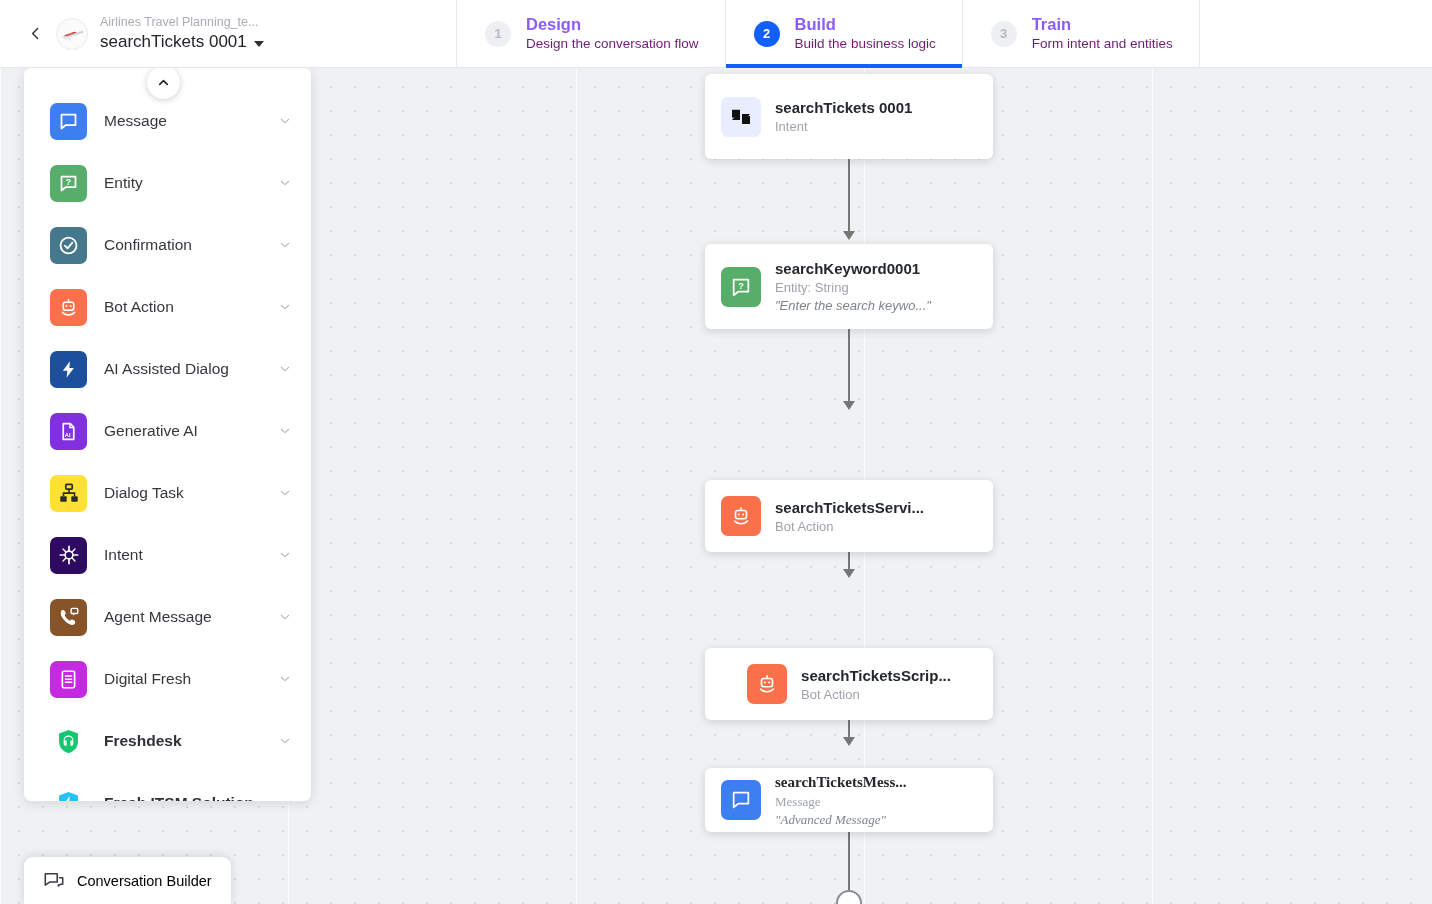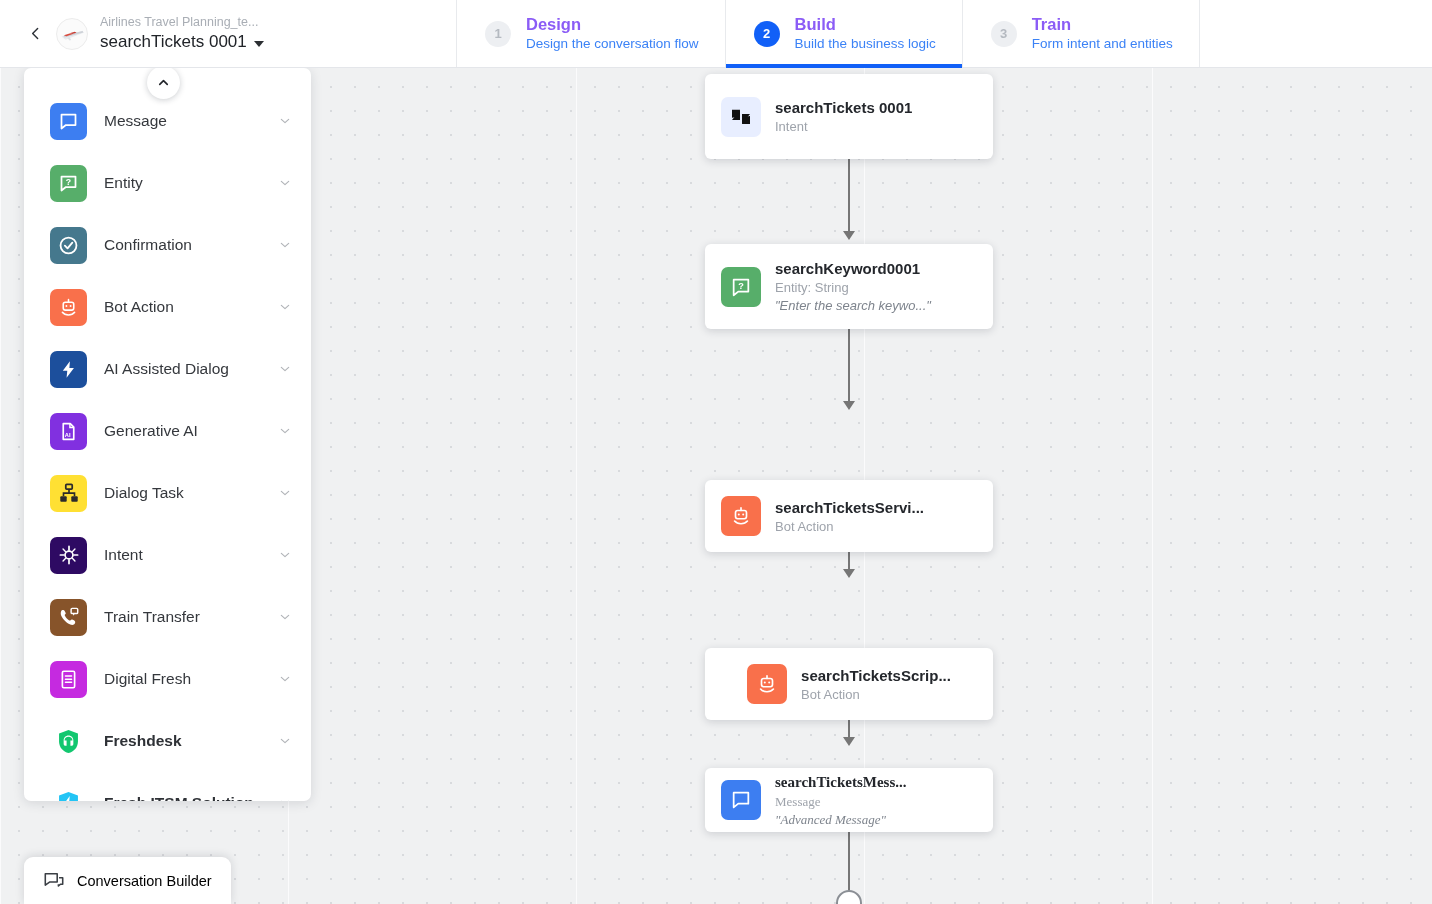--- a/index.html
+++ b/index.html
@@ -49,21 +49,21 @@
     height: 4px; background: #1160f7;
   }
   .step-num {
     width: 26px; height: 26px; border-radius: 50%; background: #edeff2;
     color: #b4b9c0; font-size: 13px; font-weight: 700;
     display: flex; align-items: center; justify-content: center; flex: none;
   }
   .step.active .step-num { background: #1160f7; color: #fff; }
   .step-txt { line-height: 1.25; }
   .step-title { font-size: 16.5px; font-weight: 700; color: #8b5cf6; }
-  .step-sub { font-size: 13.5px; color: #3b82f6; margin-top: 2px; white-space: nowrap; }
+  .step-sub { font-size: 13.5px; color: #701a75; margin-top: 2px; white-space: nowrap; }
 
   
   .canvas {
     position: absolute; top: 68px; left: 0; width: 1432px; height: 836px;
     background-color: #f0f1f2;
     background-image:
       radial-gradient(#d8dadd 1.1px, transparent 1.2px),
       linear-gradient(to right, rgba(255,255,255,.75) 1px, transparent 1px);
     background-size: 24px 24px, 288px 100%;
     background-position: 7px 7px, 0 0;
@@ -345,21 +345,21 @@
             </svg></span>
         </div>
         <div class="sb-item">
           <span class="sb-ico" style="background:#87542a">
             <svg width="22" height="22" viewBox="0 0 24 24">
               <path d="M4.2 4.6c2.8-1.3 3.6 1.6 4.2 3 .3.7-.2 1.2-.9 1.8-.7.6 .6 2.6 2.1 4.1 1.5 1.5 3.5 2.8 4.1 2.1.6-.7 1.1-1.2 1.8-.9 1.4.6 4.3 1.4 3 4.2-1 2.2-4.1 2.3-7.5.2C7 16.7 3 11.4 3 8.3c0-2 .5-3.2 1.2-3.7z" fill="#ffffff"></path>
               <rect x="14.3" y="2.6" width="7.2" height="5.6" rx="1.2" fill="none" stroke="#ffffff" stroke-width="1.6"></rect>
               <path d="M16.4 8.2v2.3l2.3-2.3z" fill="#ffffff"></path>
             </svg>
           </span>
-          <span class="sb-label">Train Transfer</span>
+          <span class="sb-label">Agent Message</span>
           <span class="chev"><svg width="16" height="16" viewBox="0 0 24 24">
               <path d="M6.5 9.5l5.5 5 5.5-5" fill="none" stroke="#70757d" stroke-width="1.7" stroke-linecap="round" stroke-linejoin="round"></path>
             </svg></span>
         </div>
         <div class="sb-item">
           <span class="sb-ico" style="background:#c52ae0">
             <svg width="21" height="21" viewBox="0 0 24 24">
               <rect x="5" y="2.6" width="14" height="18.8" rx="1.6" fill="none" stroke="#ffffff" stroke-width="1.9"></rect>
               <path d="M8.5 8h7M8.5 11.6h7M8.5 15.2h7" stroke="#ffffff" stroke-width="1.7" stroke-linecap="round"></path>
             </svg>

